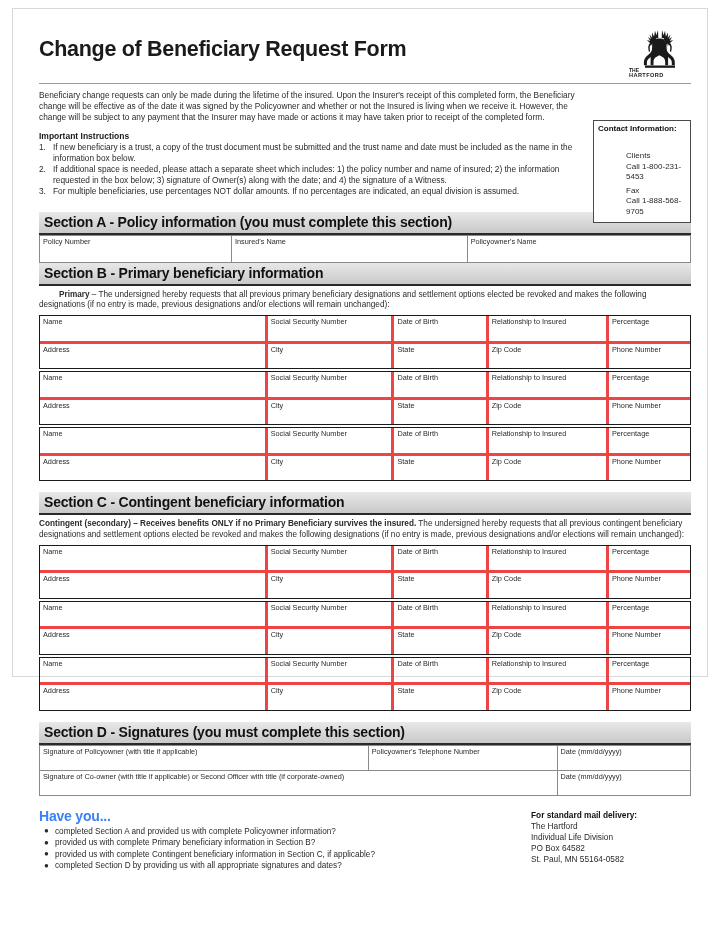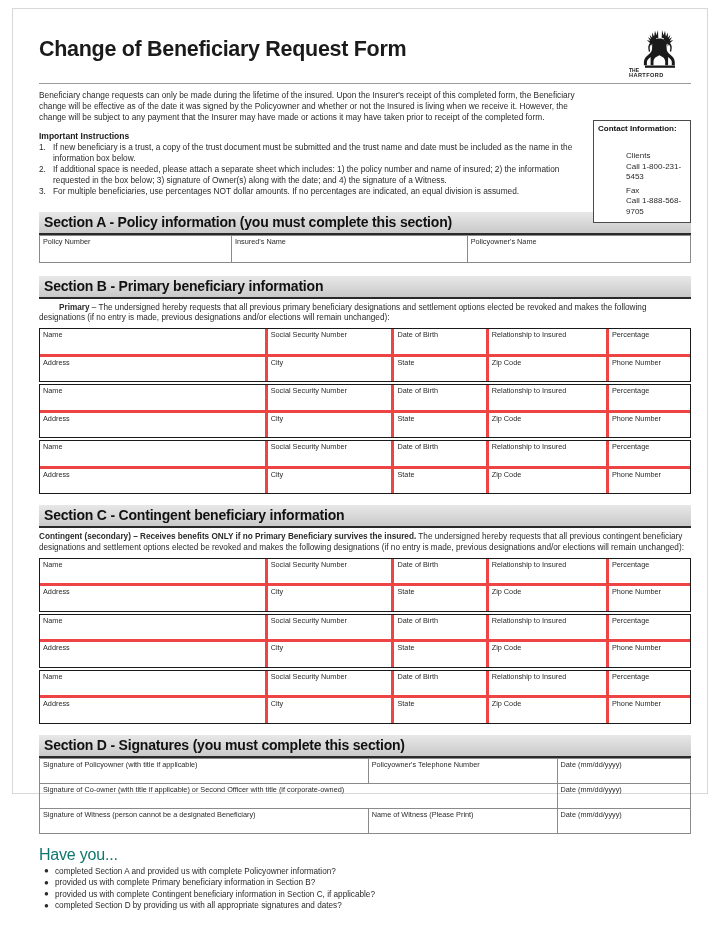--- a/index.html
+++ b/index.html
@@ -16,21 +16,21 @@
     height: 931px;
     background: #ffffff;
     box-sizing: border-box;
     overflow: hidden;
   }
   .sheet {
     position: absolute;
     left: 12px;
     top: 8px;
     width: 696px;
-    height: 786px;
+    height: 669px;
     background: #fff;
     border: 1px solid #d8d8d8;
     box-sizing: border-box;
   }
   .inner {
     position: absolute;
     left: 26px;
     top: 18px;
     width: 652px;
   }
@@ -125,21 +125,21 @@
     background: linear-gradient(to bottom, #e8e8e8, #c9c9c9);
     border-bottom: 2px solid #2a2a2a;
     font-size: 14px;
     font-weight: bold;
     color: #111;
     padding: 2px 5px 3px 5px;
     letter-spacing: -0.2px;
     box-sizing: border-box;
   }
   .secbar.sa { margin-top: 14px; }
-  .secbar.sb { margin-top: 13px; }
+  .secbar.sb { margin-top: 0; }
   .secbar.sc { margin-top: 11px; }
   .secbar.sd { margin-top: 11px; }
 
   .secdesc {
     font-size: 8.2px;
     line-height: 10.8px;
     color: #2a2a2a;
     margin-top: 4px;
     margin-bottom: 4px;
   }
@@ -209,23 +209,23 @@
     line-height: 8.5px;
   }
 
   
   .havewrap {
     position: relative;
     margin-top: 12px;
     min-height: 78px;
   }
   .have-h {
-    font-size: 16px;
-    font-weight: normal;
-    color: #0f766e;
+    font-size: 14px;
+    font-weight: bold;
+    color: #3b82f6;
     letter-spacing: -0.2px;
   }
   .have-list {
     margin: 2px 0 0 0;
     padding: 0;
     list-style: none;
     width: 470px;
   }
   .have-list li {
     font-size: 8.2px;
@@ -484,35 +484,37 @@
         <tbody>
             <tr>
           <td style="width:50.5%">Signature of Policyowner (with title if applicable)</td>
           <td style="width:29.0%">Policyowner's Telephone Number</td>
           <td>Date (mm/dd/yyyy)</td>
         </tr>
         <tr>
           <td colspan="2">Signature of Co-owner (with title if applicable) or Second Officer with title (if corporate-owned)</td>
           <td>Date (mm/dd/yyyy)</td>
         </tr>
-        <tr>
-          <td style="width:35.5%">Signature of Witness (person cannot be a designated Beneficiary)</td>
-          <td style="width:44.0%">Name of Witness (Please Print)</td>
-          <td>Date (mm/dd/yyyy)</td>
-        </tr>
       </tbody>
         </table>
 
       <div class="havewrap">
         <div class="have-h">Have you...</div>
         <ul class="have-list">
           <li><span class="bul">●</span><span>completed Section A and provided us with complete Policyowner information?</span></li>
           <li><span class="bul">●</span><span>provided us with complete Primary beneficiary information in Section B?</span></li>
           <li><span class="bul">●</span><span>provided us with complete Contingent beneficiary information in Section C, if applicable?</span></li>
           <li><span class="bul">●</span><span>completed Section D by providing us with all appropriate signatures and dates?</span></li>
         </ul>
 
+        <div class="mail">
+          <div class="mh">For standard mail delivery:</div>
+          <div class="ml">The Hartford</div>
+          <div class="ml">Individual Life Division</div>
+          <div class="ml">PO Box 64582</div>
+          <div class="ml">St. Paul, MN 55164-0582</div>
+        </div>
       </div>
 
     </div>
 
   </div>
 </div>
 
 </body></html>

